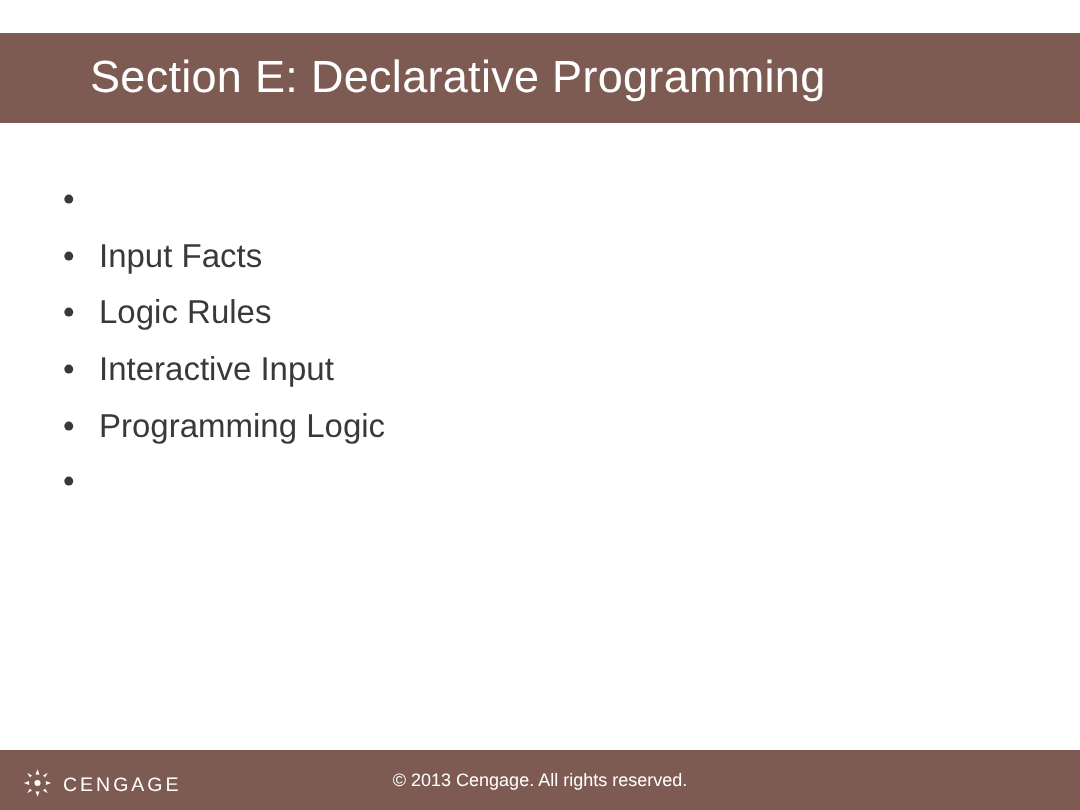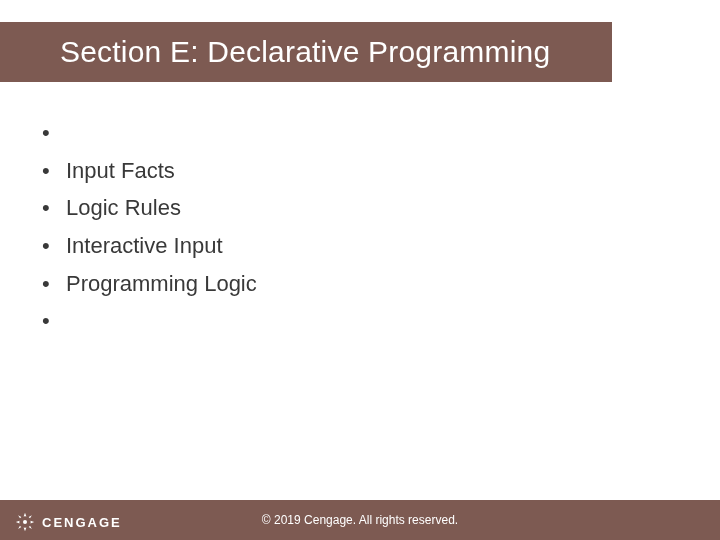--- a/index.html
+++ b/index.html
@@ -2,21 +2,21 @@
 <html><head>
 <meta charset="utf-8">
 <style>
   * { margin: 0; padding: 0; box-sizing: border-box; }
   html, body { width: 720px; height: 540px; font-family: Arial, Helvetica, sans-serif; background: #fff; overflow: hidden; }
   .slide { position: relative; width: 720px; height: 540px; }
   .title-band {
     position: absolute;
     top: 22px;
     left: 0;
-    width: 612px;
+    width: 720px;
     height: 60px;
     background: #7d5a52;
     display: flex;
     align-items: center;
     padding-left: 60px;
   }
   .title-text {
     color: #ffffff;
     font-size: 30px;
     font-weight: 400;
@@ -68,21 +68,21 @@
   .logo-mark {
     width: 22px;
     height: 22px;
     position: relative;
   }
   .logo-mark svg { display: block; }
   .logo-word {
     color: #ffffff;
     font-size: 13px;
     letter-spacing: 2px;
-    font-weight: 700;
+    font-weight: 400;
   }
 </style>
 </head>
 <body>
 
 <div class="slide">
 
   <div class="title-band">
     <div class="title-text">Section E: Declarative Programming</div>
   </div>
@@ -124,16 +124,16 @@
             <path d="M22 12 L18 13.5 A7 7 0 0 0 18 10.5 Z"></path>
             <path d="M4.5 4.5 L8 6.5 A7 7 0 0 0 6.5 8 Z"></path>
             <path d="M19.5 19.5 L16 17.5 A7 7 0 0 0 17.5 16 Z"></path>
             <path d="M19.5 4.5 L17.5 8 A7 7 0 0 0 16 6.5 Z"></path>
             <path d="M4.5 19.5 L6.5 16 A7 7 0 0 0 8 17.5 Z"></path>
           </g>
         </svg>
       </span>
       <span class="logo-word">CENGAGE</span>
     </div>
-    <div class="footer-text">© 2019 Cengage. All rights reserved.</div>
+    <div class="footer-text">© 2013 Cengage. All rights reserved.</div>
   </div>
 
 </div>
 
 </body></html>

